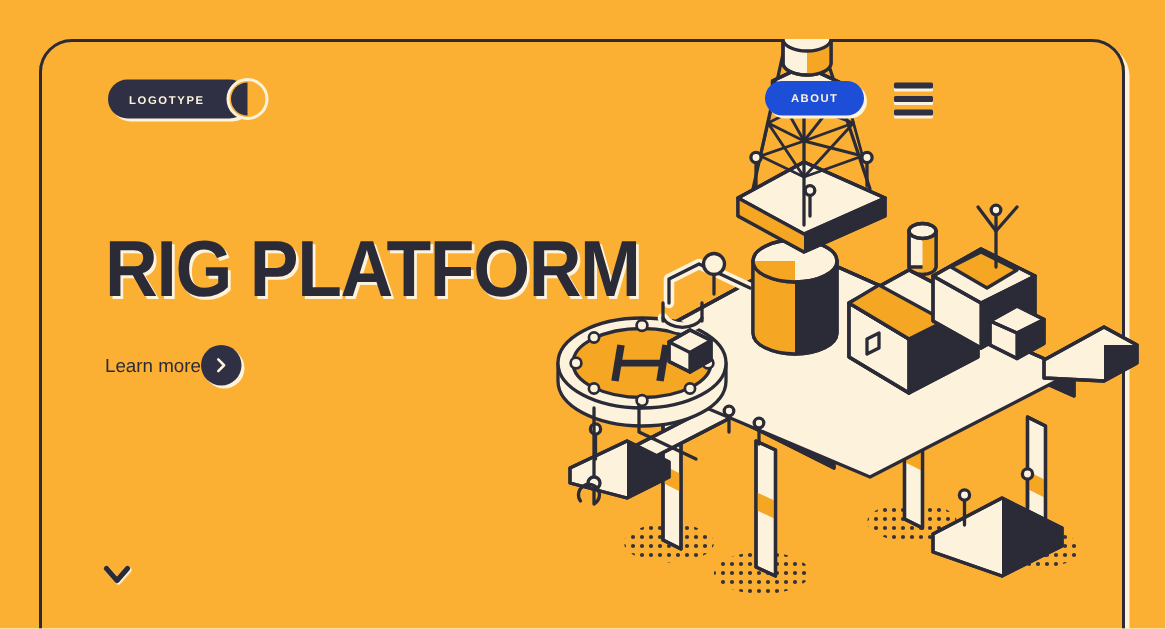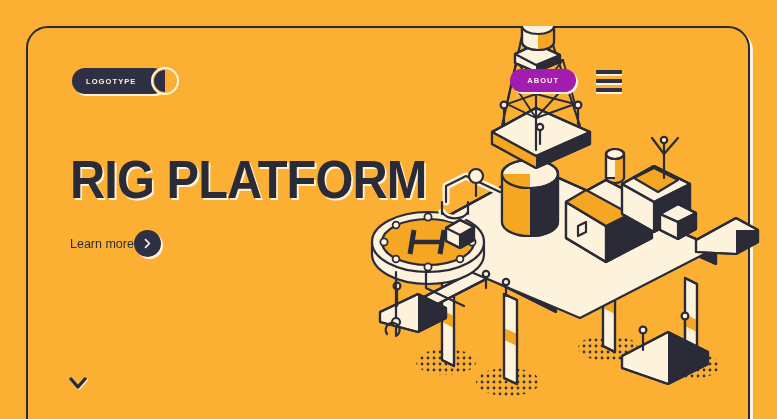--- a/index.html
+++ b/index.html
@@ -26,21 +26,21 @@
     height: 420px;
     border: 2px solid #2b2b38;
     border-radius: 22px;
     box-shadow: 3px 3px 0 0 #fdf3dd;
     box-sizing: border-box;
     pointer-events: none;
   }
   
   .header {
     position: absolute;
-    left: 0; top: 15px;
+    left: 0; top: 0;
     width: 660px;
     height: 110px;
   }
   .logo {
     position: absolute;
     left: 72px;
     top: 53px;
     height: 26px;
     display: flex;
     align-items: center;
@@ -73,21 +73,21 @@
     left: 1px; top: 1px;
     width: 11px;
     height: 22px;
     background: #2f3043;
     border-radius: 11px 0 0 11px;
   }
   .about-btn {
     position: absolute;
     right: 84px;
     top: 54px;
-    background: #a21caf;
+    background: #1d4ed8;
     color: #fdf3dd;
     border: none;
     border-radius: 13px;
     padding: 7px 17px;
     font-size: 7.5px;
     letter-spacing: 1px;
     font-weight: bold;
     font-family: "Liberation Sans", sans-serif;
     box-shadow: 2px 2px 0 0 #fdf3dd;
     cursor: pointer;

